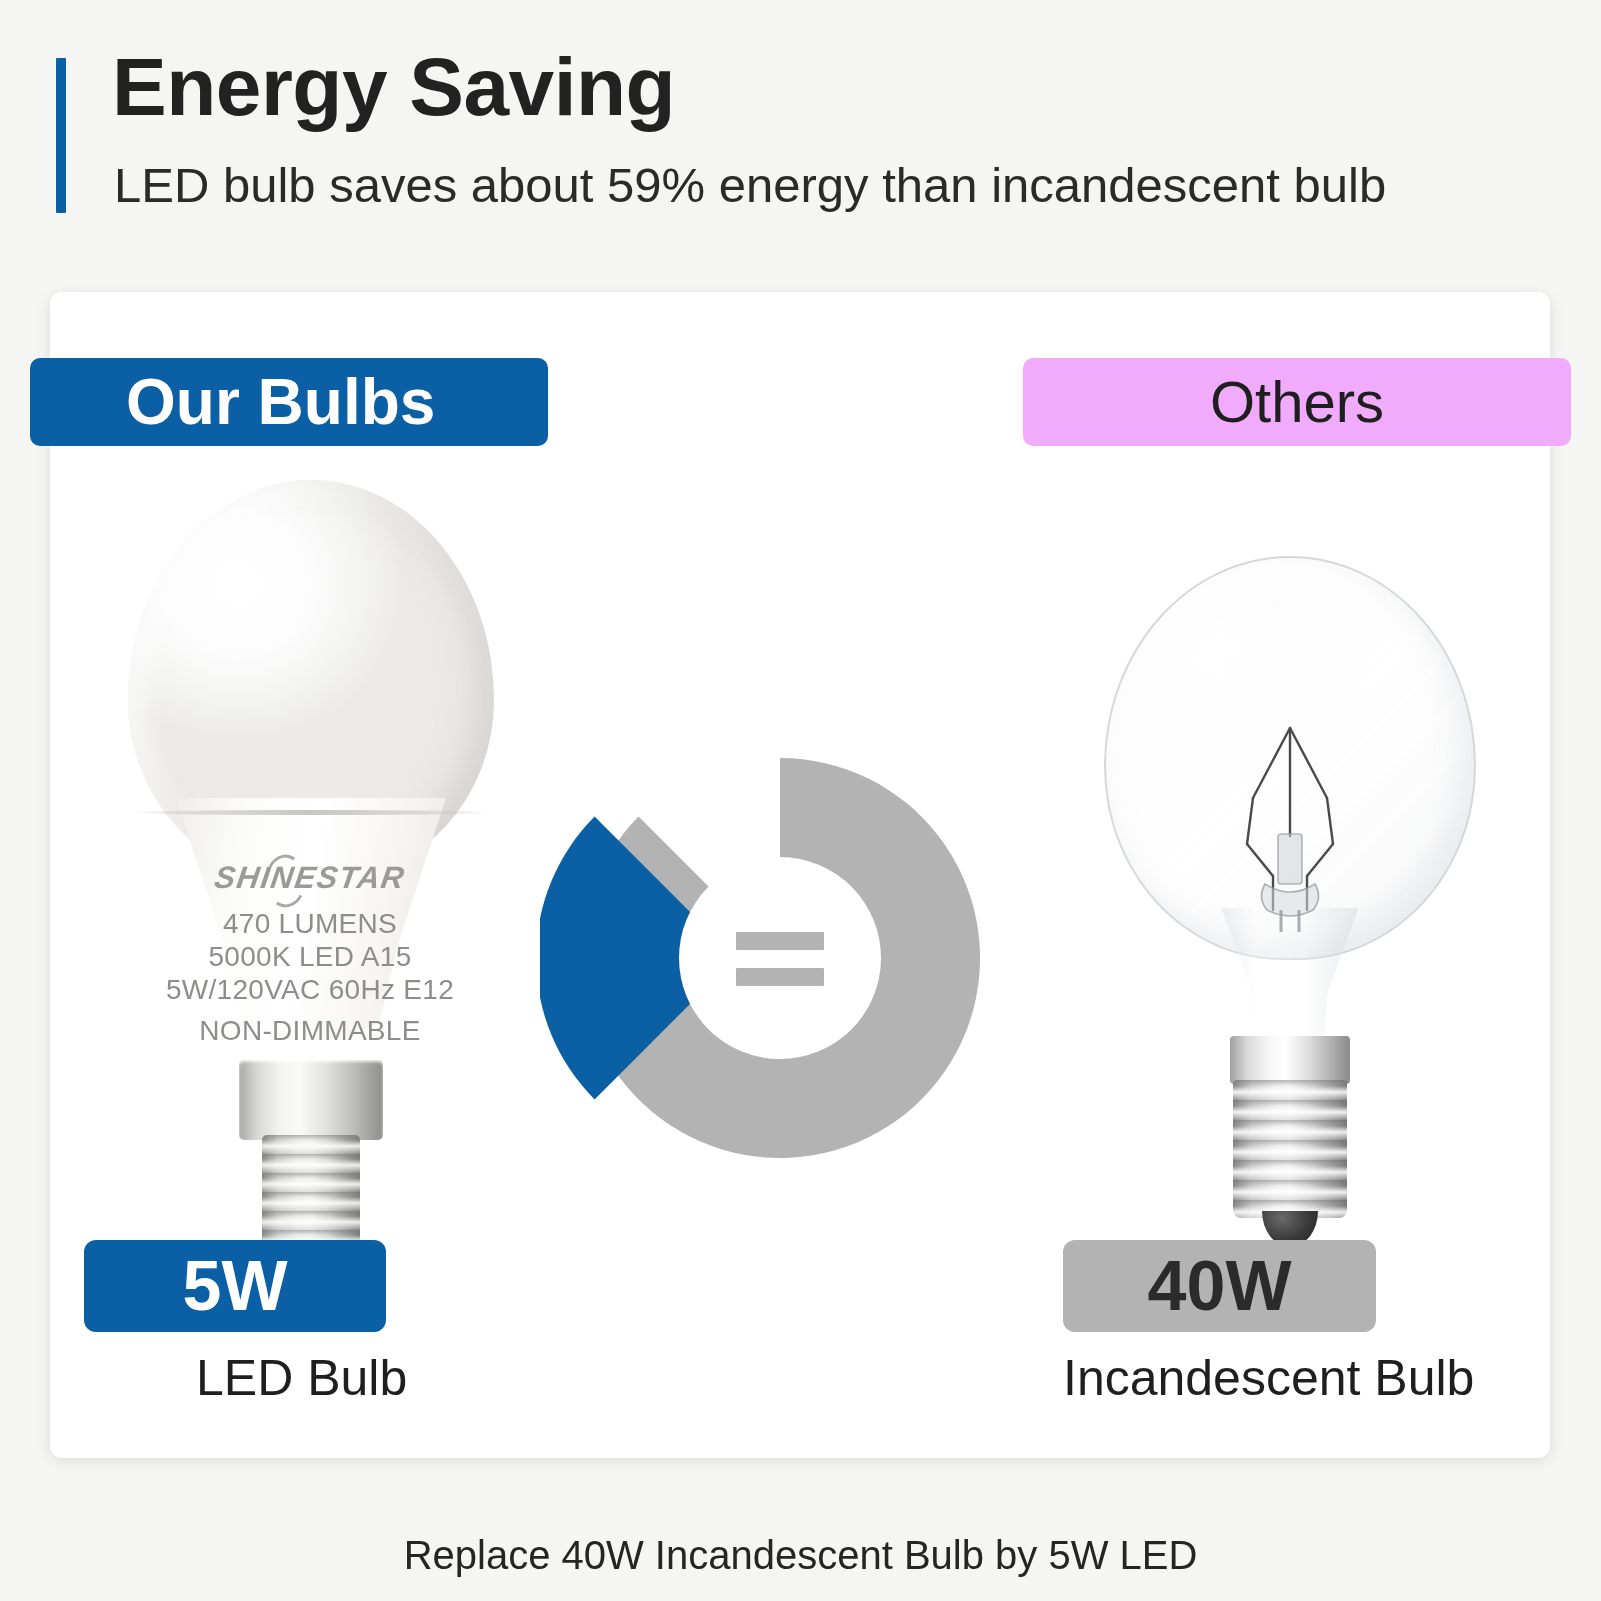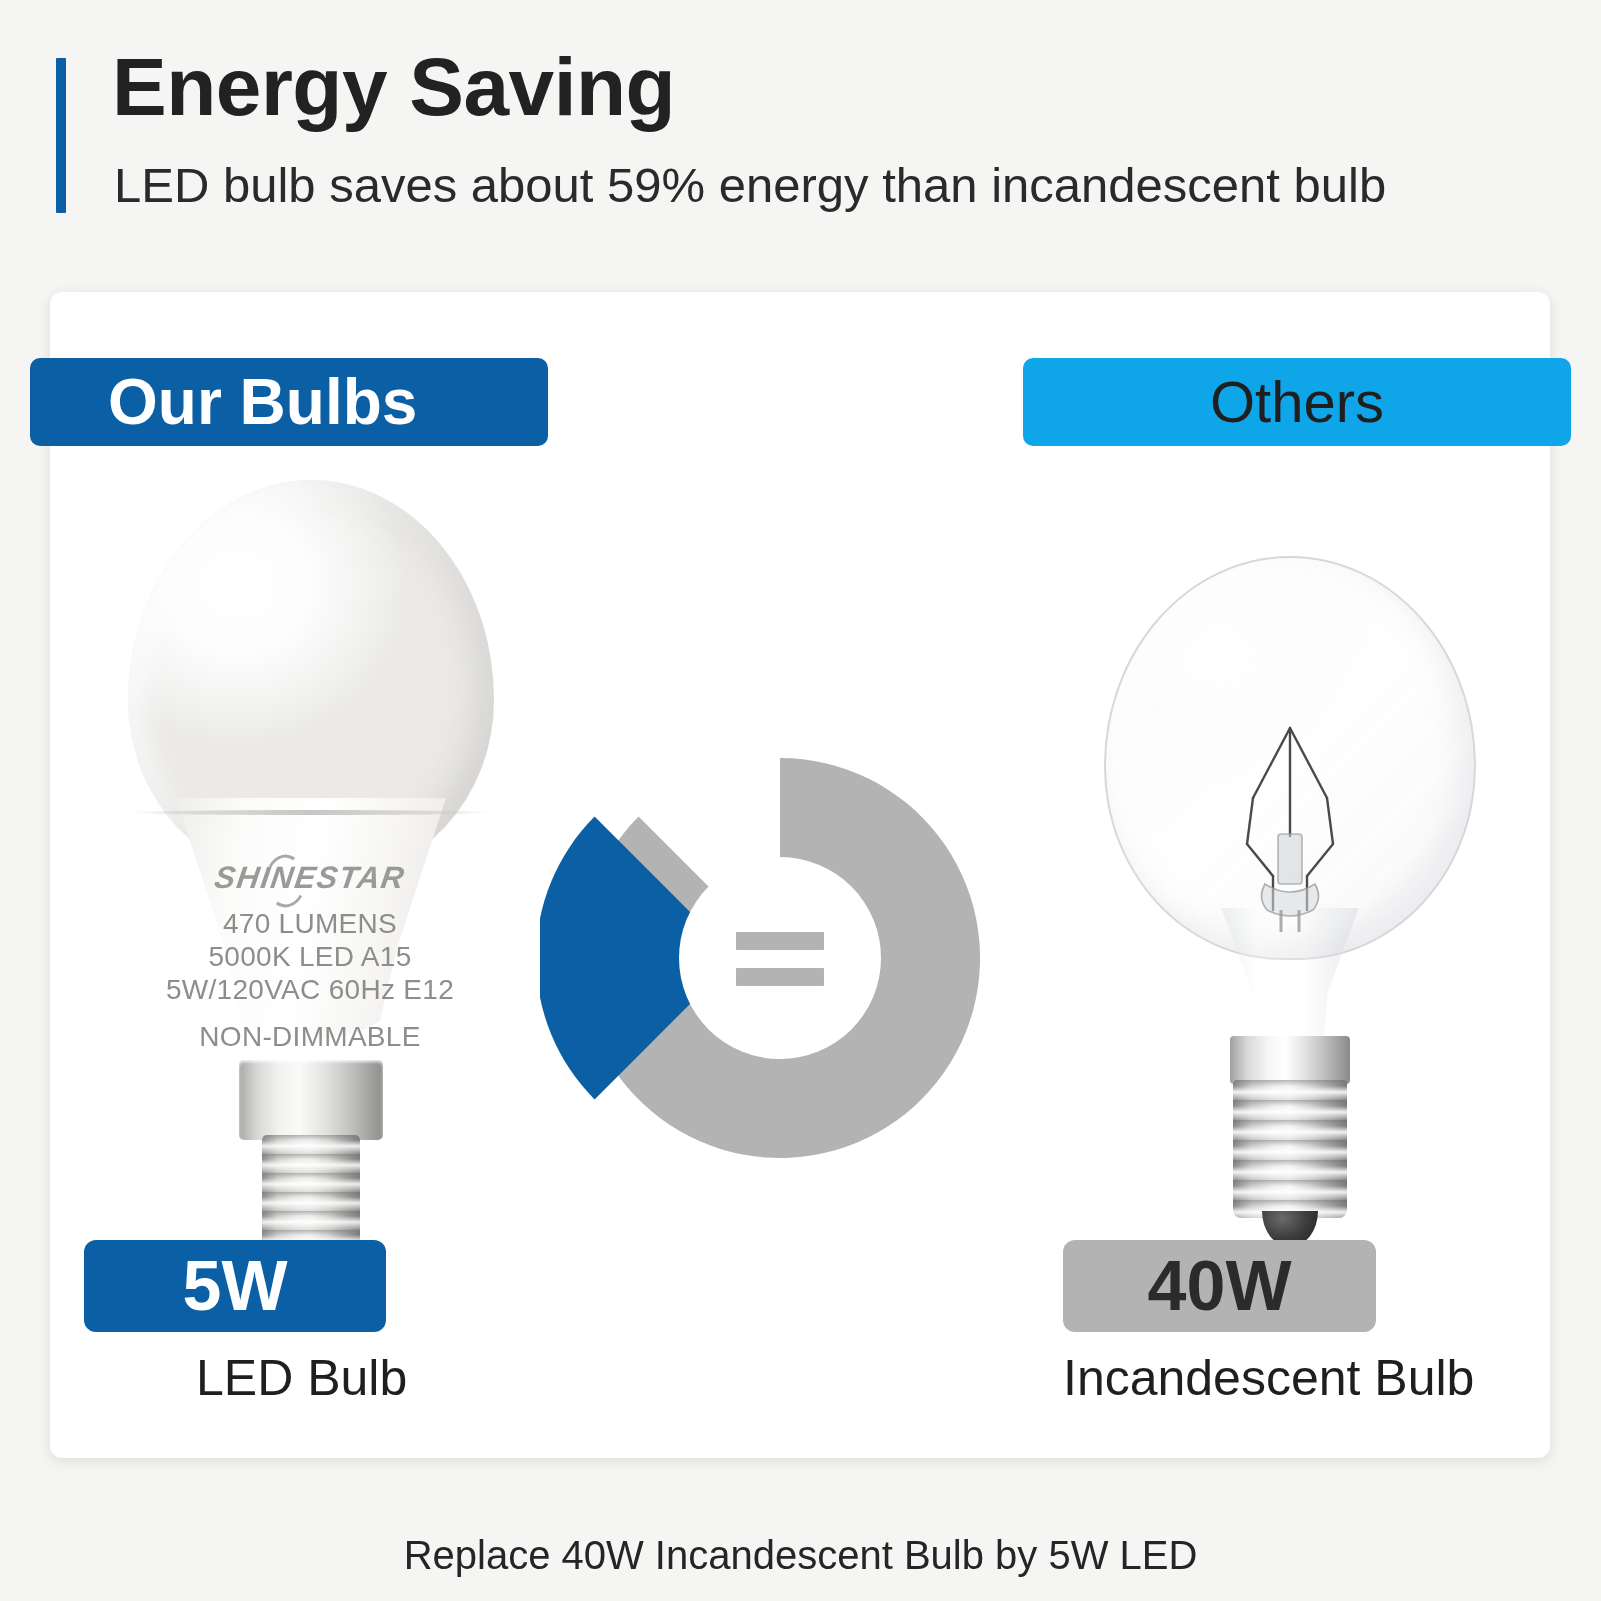--- a/index.html
+++ b/index.html
@@ -86,26 +86,27 @@
     background: #0b5fa5;
     justify-content: flex-start;
   }
   .badge-ours .badge-label {
     font-size: 64px;
     font-weight: 700;
     color: #ffffff;
     padding-left: 78px;
     white-space: nowrap;
     line-height: 1;
+    margin-left: 18px;
   }
   .badge-others {
     left: 1023px;
     top: 358px;
     width: 548px;
-    background: #0ea5e9;
+    background: #f0abfc;
     justify-content: center;
   }
   .badge-others .badge-label {
     font-size: 58px;
     font-weight: 400;
     color: #1f1f1f;
     white-space: nowrap;
     line-height: 1;
   }
 
@@ -314,21 +315,21 @@
         <div class="led-seam"></div>
 
         <div class="led-print">
           <div class="led-brand">
             <span>SHINESTAR</span>
             <span class="led-brand-swoosh"></span>
           </div>
           <div class="led-spec">470 LUMENS</div>
           <div class="led-spec" style="margin-top:0">5000K LED A15</div>
           <div class="led-spec" style="margin-top:0">5W/120VAC 60Hz E12</div>
-          <div class="led-spec" style="margin-top:14px">NON-DIMMABLE</div>
+          <div class="led-spec" style="margin-top:8px">NON-DIMMABLE</div>
         </div>
 
         <div class="led-base-collar"></div>
         <div class="led-screw"></div>
         <div class="led-tip"></div>
       </div>
     </div>
   </div>
 
   <div class="col col-right">

